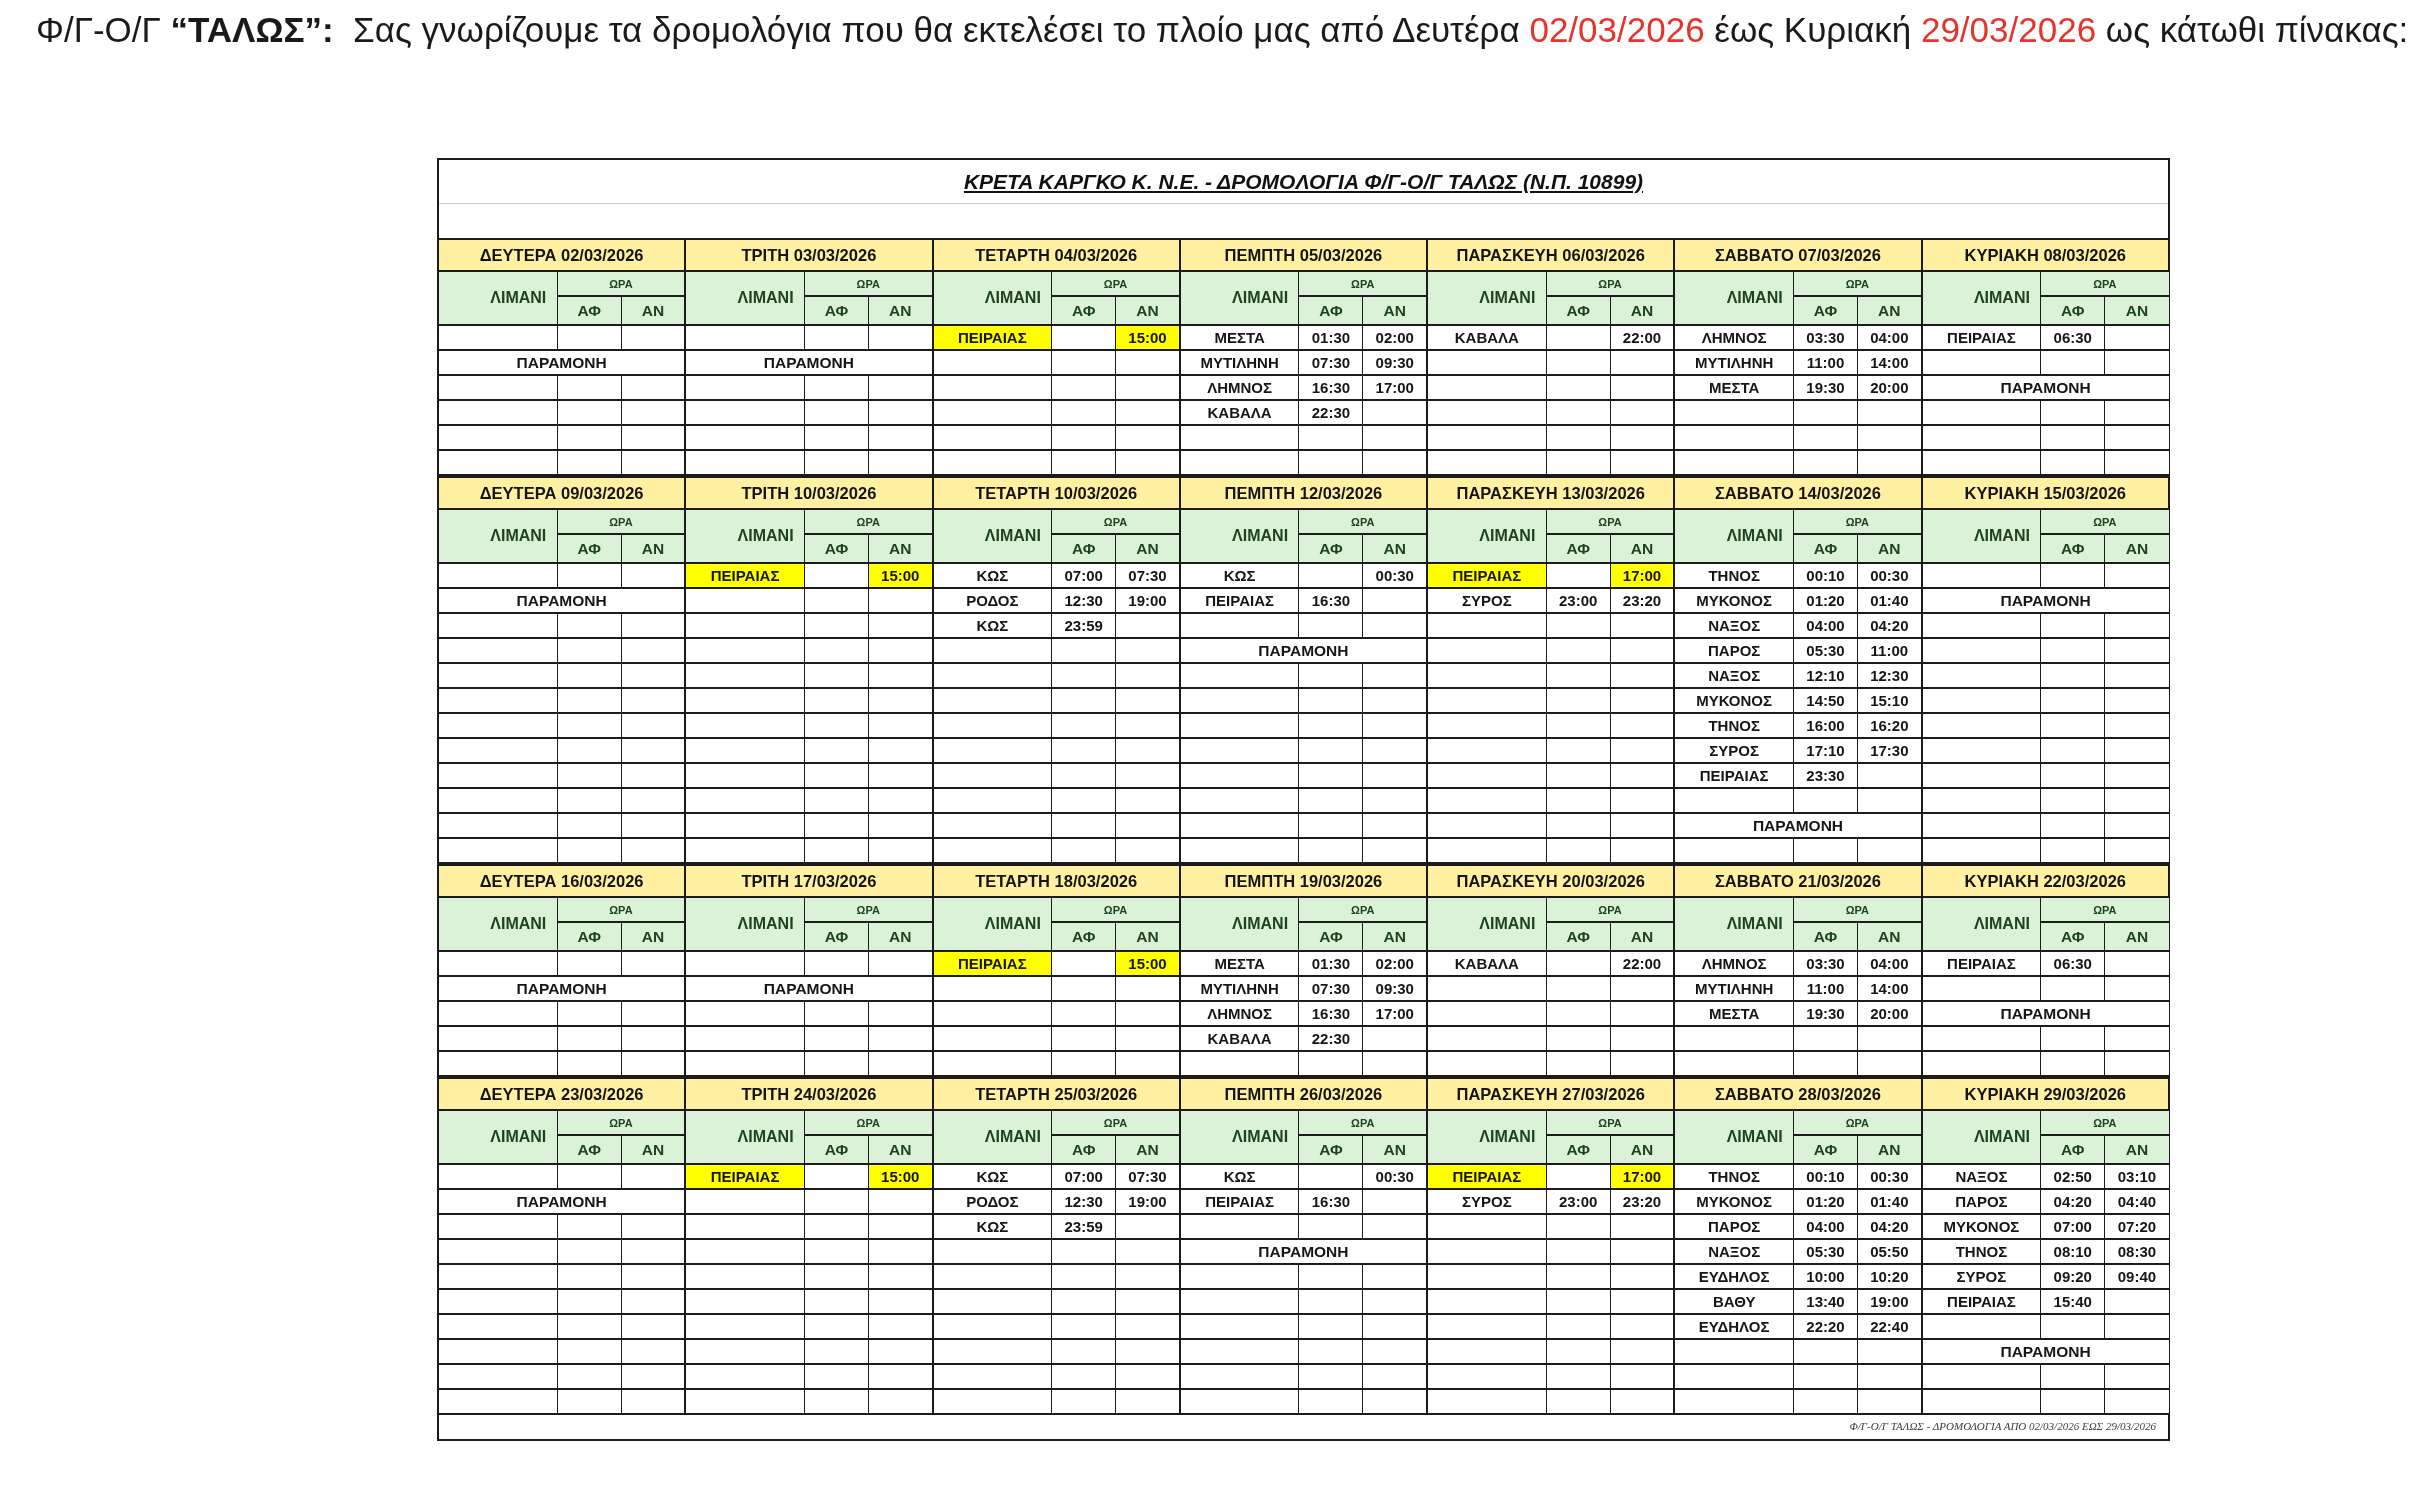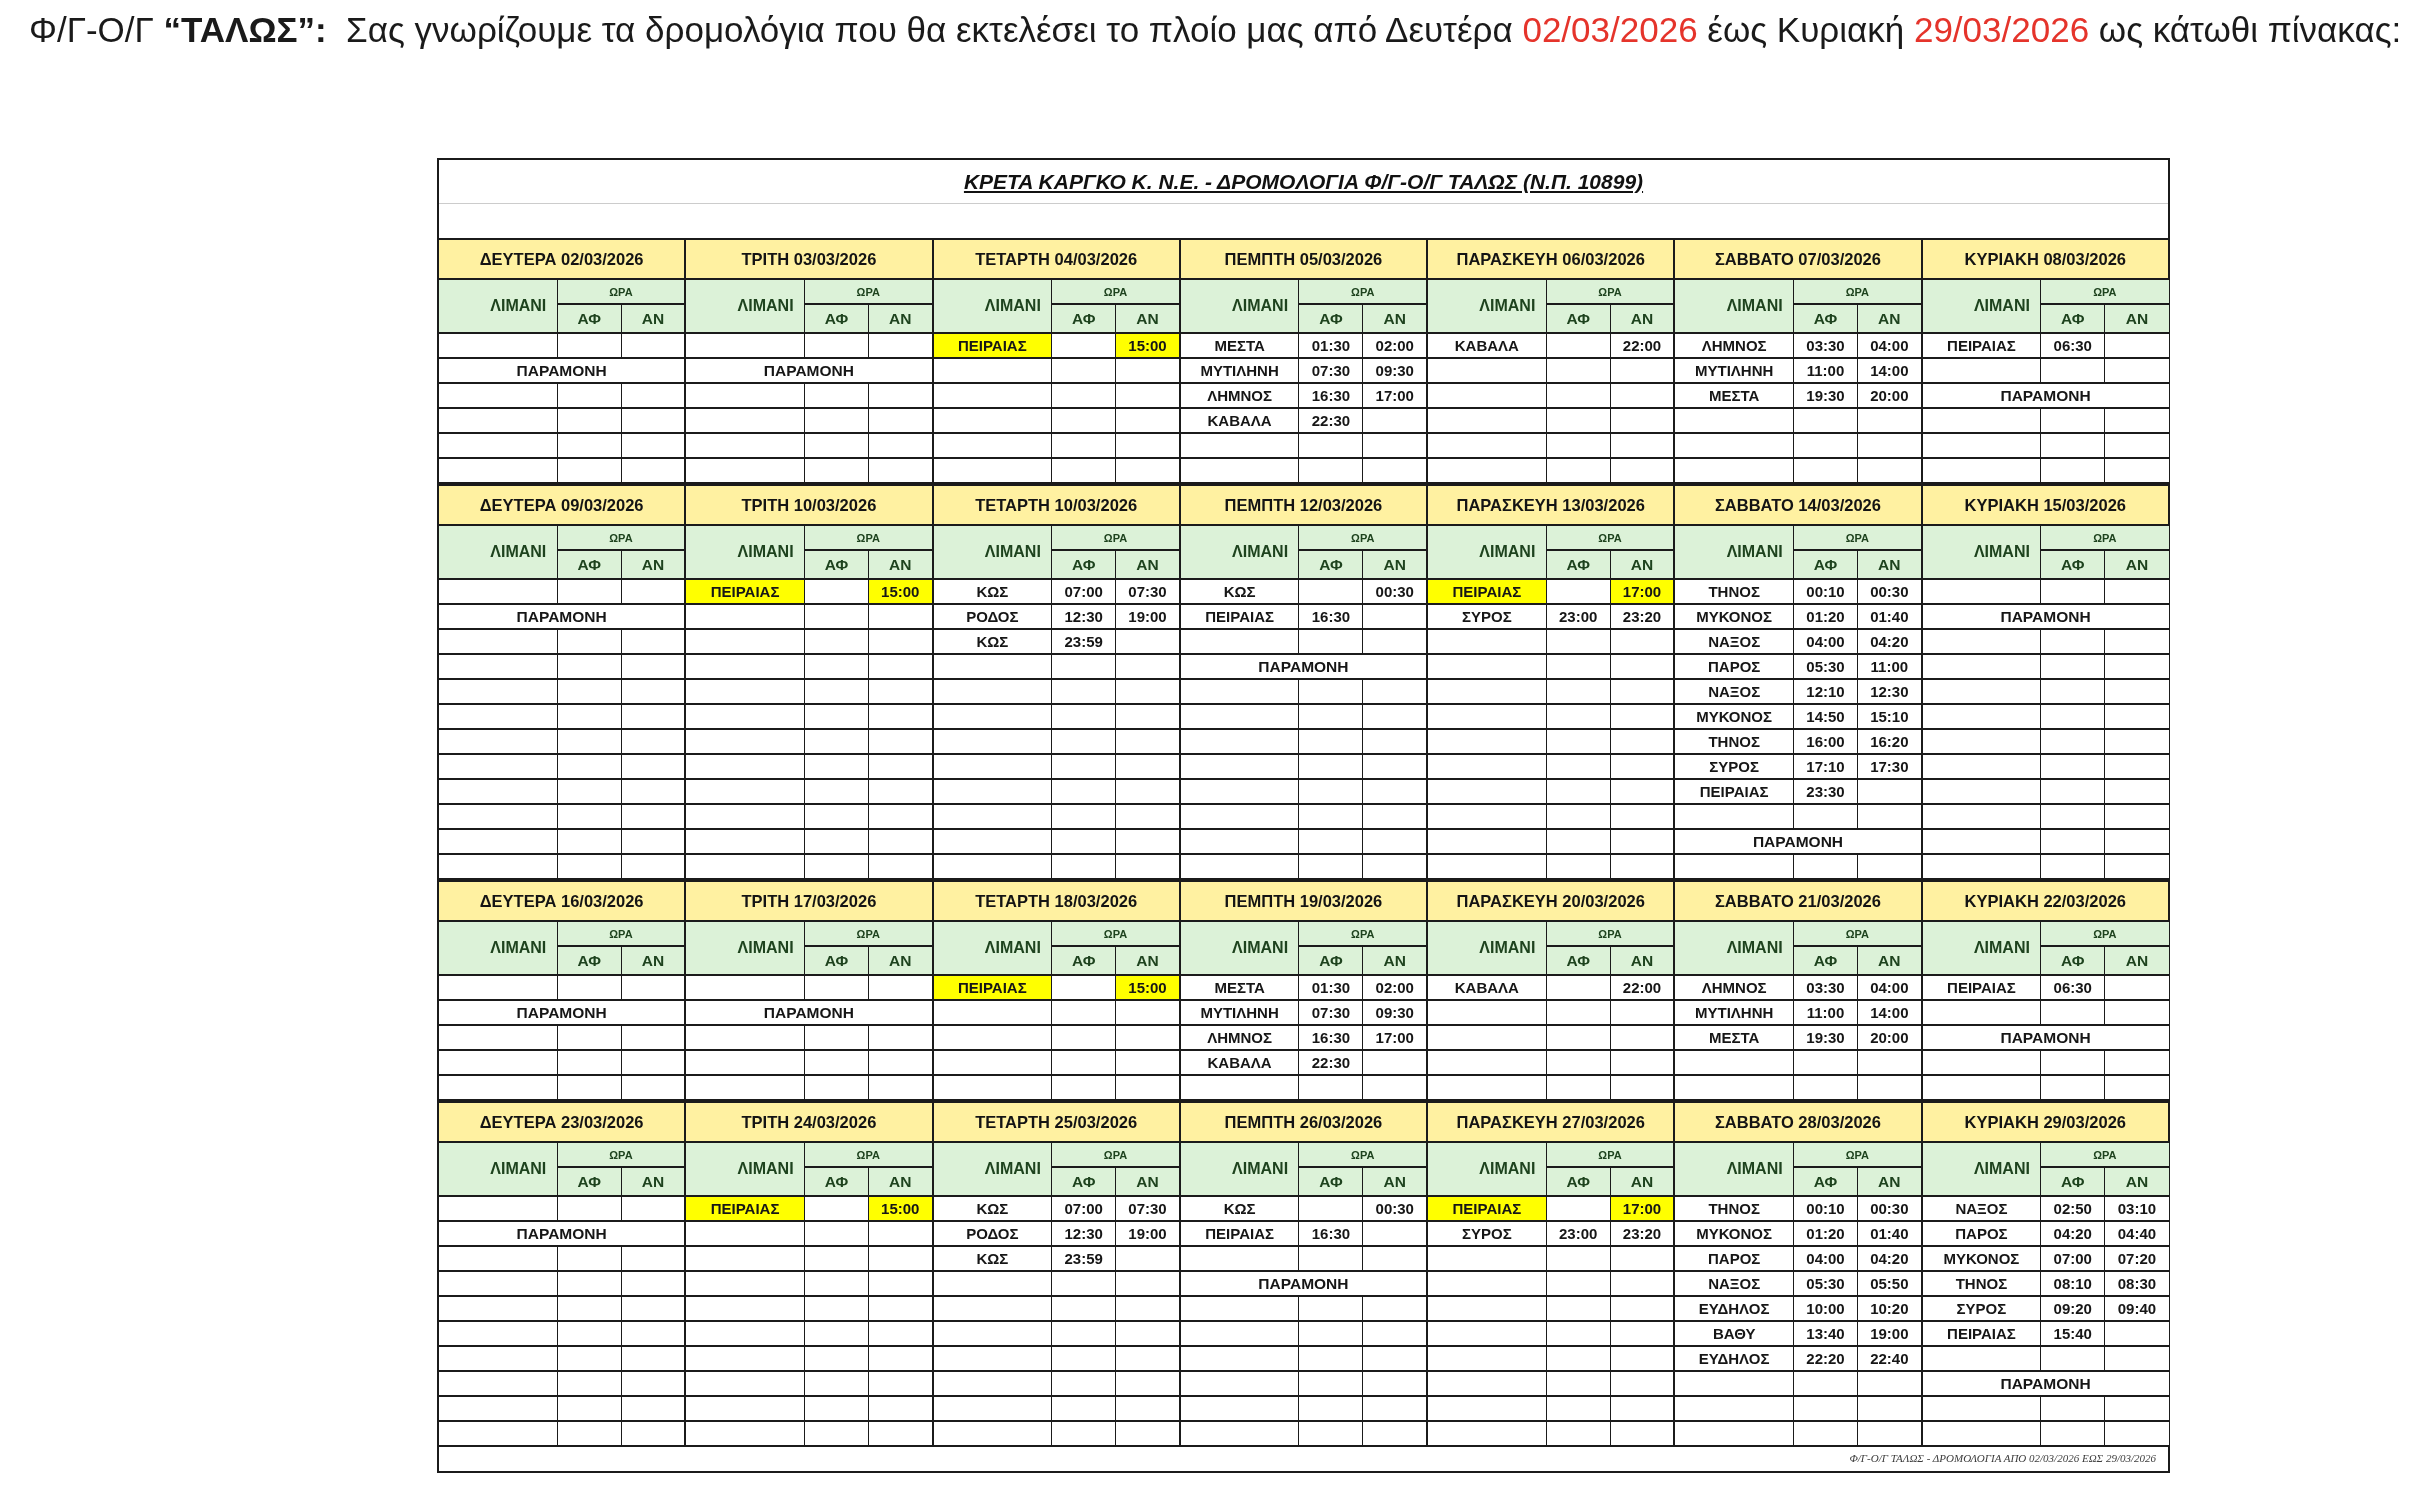--- a/index.html
+++ b/index.html
@@ -1,34 +1,34 @@
 <!DOCTYPE html>
 <html><head>
 <meta charset="utf-8">
 <style>
   html,body{margin:0;padding:0;background:#ffffff;}
   .page{position:relative;width:2416px;height:1504px;background:#ffffff;overflow:hidden;
         font-family:"Liberation Sans","DejaVu Sans",sans-serif;color:#111;}
-  .intro{position:absolute;left:29px;top:10px;font-size:35px;white-space:pre;color:#1a1a1a;}
+  .intro{position:absolute;left:36px;top:10px;font-size:35px;white-space:pre;color:#1a1a1a;}
   .intro .b{font-weight:bold;}
   .red{color:#e5342b;}
   .sched-table{position:absolute;left:437px;top:158px;width:1733px;}
   .top-band{display:flex;height:80px;border:2px solid #1b1b1b;border-bottom:none;box-sizing:border-box;background:#fff;}
   .logo-cell{width:250px;box-sizing:border-box;padding:6px 0 0 14px;}
   .logo-sub{font-size:12px;color:#4a6fa5;margin-left:4px;margin-top:-2px;}
   .titles{flex:1;display:flex;flex-direction:column;min-width:0;}
   .t1{height:43px;display:flex;align-items:center;justify-content:center;font-weight:bold;font-style:italic;
       text-decoration:underline;font-size:21px;border-bottom:1px solid #cccccc;white-space:pre;}
   .t2{height:35px;display:flex;align-items:center;justify-content:center;font-weight:bold;font-size:20px;white-space:pre;}
   table.week{border-collapse:collapse;table-layout:fixed;width:1733px;background:#fff;}
   .week th,.week td{border:solid #1b1b1b;border-width:2px 1px;overflow:hidden;white-space:nowrap;
       text-align:center;padding:0;box-sizing:border-box;}
   .week .ds{border-left-width:2px;}
   .week .day-h{background:#FFF1A1;font-weight:bold;font-size:16.5px;border-width:2px;color:#141414;}
-  .day-row{height:40px;}
+  .day-row{height:32px;}
   .sub1{height:25px;}
   .sub2{height:29px;margin-left:46px;}
   .week .port-h,.week .time-h,.week .af-h,.week .an-h{background:#DCF2D8;color:#1e431e;font-weight:bold;}
   .week .port-h{font-size:16px;}
   .week .time-h{font-size:11px;}
   .week .af-h,.week .an-h{font-size:15.5px;border-bottom-width:2px;}
   .week .port-h{border-bottom-width:2px;padding-left:41px;}
   .data-row{height:25px;}
   .data-row td{font-weight:bold;font-size:15px;color:#161616;}
   .week td.hl{background:#FFFF00;}

